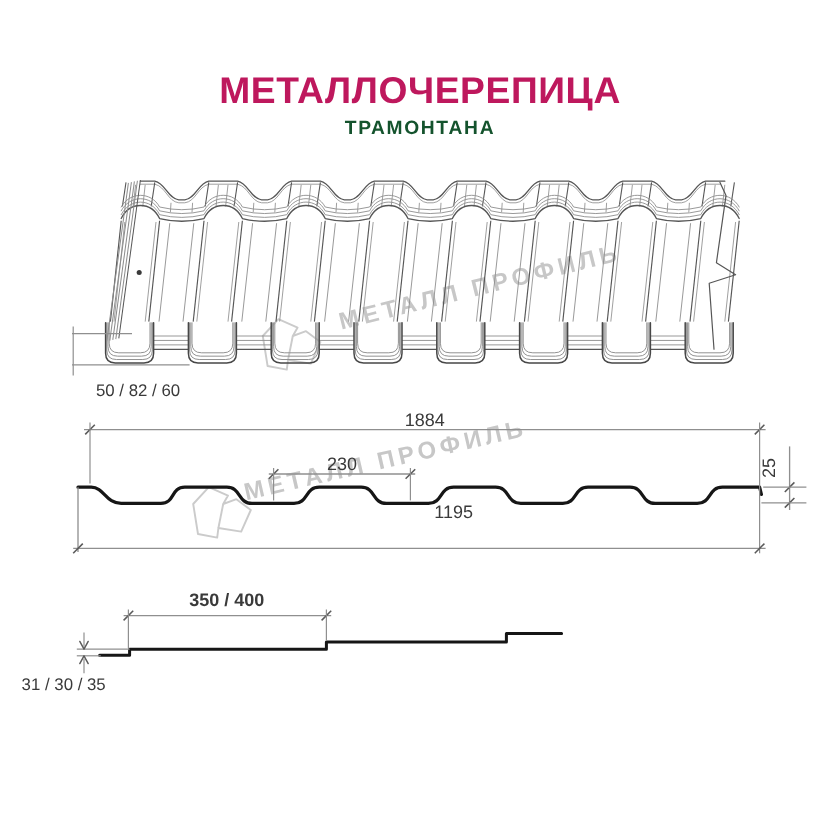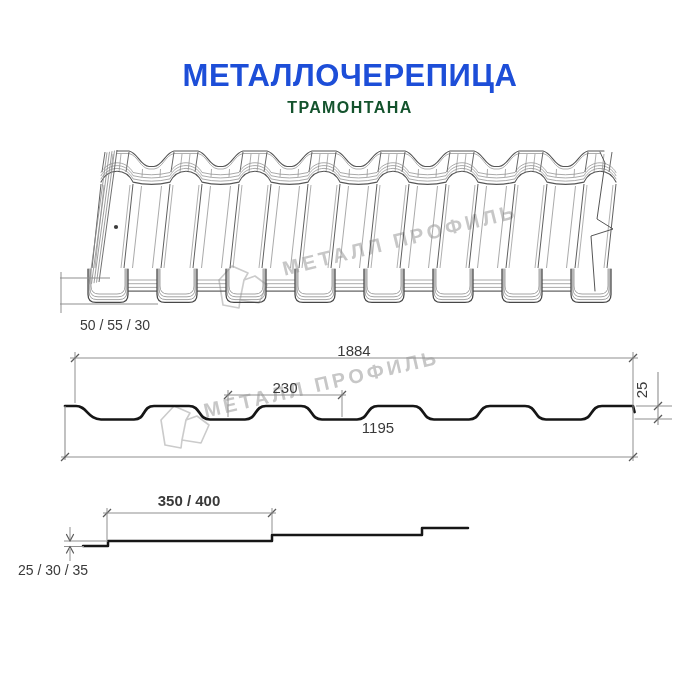--- a/index.html
+++ b/index.html
@@ -1,19 +1,19 @@
 <!DOCTYPE html>
 <html><head>
 <meta charset="utf-8">
 <style>
   html,body{margin:0;padding:0;background:#fff;}
   .canvas{position:relative;width:700px;height:700px;background:#fff;overflow:hidden;
           font-family:"Liberation Sans", sans-serif;}
   .title{position:absolute;left:350px;top:58px;transform:translateX(-50%);
-         font-size:31px;font-weight:700;letter-spacing:.5px;color:#1d4ed8;white-space:nowrap;}
+         font-size:31px;font-weight:700;letter-spacing:.5px;color:#be185d;white-space:nowrap;}
   .subtitle{position:absolute;left:350px;top:99px;transform:translateX(-50%);
          font-size:16px;font-weight:600;letter-spacing:1.4px;color:#14532d;white-space:nowrap;}
   .wm{position:absolute;font-size:20px;font-weight:700;letter-spacing:3.5px;
       color:#c7c7c7;white-space:nowrap;transform-origin:0 50%;}
   .wm-top{left:283px;top:258px;transform:rotate(-14deg);}
   .wm-mid{left:204px;top:400px;transform:rotate(-13deg);}
   .dim{position:absolute;font-size:15px;color:#3a3a3a;white-space:nowrap;line-height:15px;}
   .ctr{transform:translateX(-50%);}
   .dim-25{left:641px;top:390px;transform:translate(-50%,-50%) rotate(-90deg);}
   svg{position:absolute;left:0;top:0;pointer-events:none;}
@@ -241,16 +241,16 @@
         <line x1="268" y1="517" x2="276" y2="509" stroke="#5a5a5a" stroke-width="1.3"></line>
         <line x1="107" y1="508" x2="107" y2="540" stroke="#8f8f8f" stroke-width="1"></line>
         <line x1="272" y1="508" x2="272" y2="534" stroke="#8f8f8f" stroke-width="1"></line>
       </g>
   </svg>
 
   <div class="dim ctr" style="left:354px;top:343px;">1884</div>
   <div class="dim ctr" style="left:285px;top:380px;text-align:center;">230</div>
   <div class="dim dim-25">25</div>
   <div class="dim ctr" style="left:355px;top:420px;margin-left:23px;">1195</div>
-  <div class="dim" style="left:80px;top:318px;font-size:14px;">50 / 55 / 30</div>
+  <div class="dim" style="left:80px;top:318px;font-size:14px;">50 / 82 / 60</div>
   <div class="dim ctr" style="left:189px;top:493px;font-weight:bold;">350 / 400</div>
-  <div class="dim" style="left:18px;top:563px;font-size:14px;">25 / 30 / 35</div>
+  <div class="dim" style="left:18px;top:563px;font-size:14px;">31 / 30 / 35</div>
 </div>
 
 </body></html>

